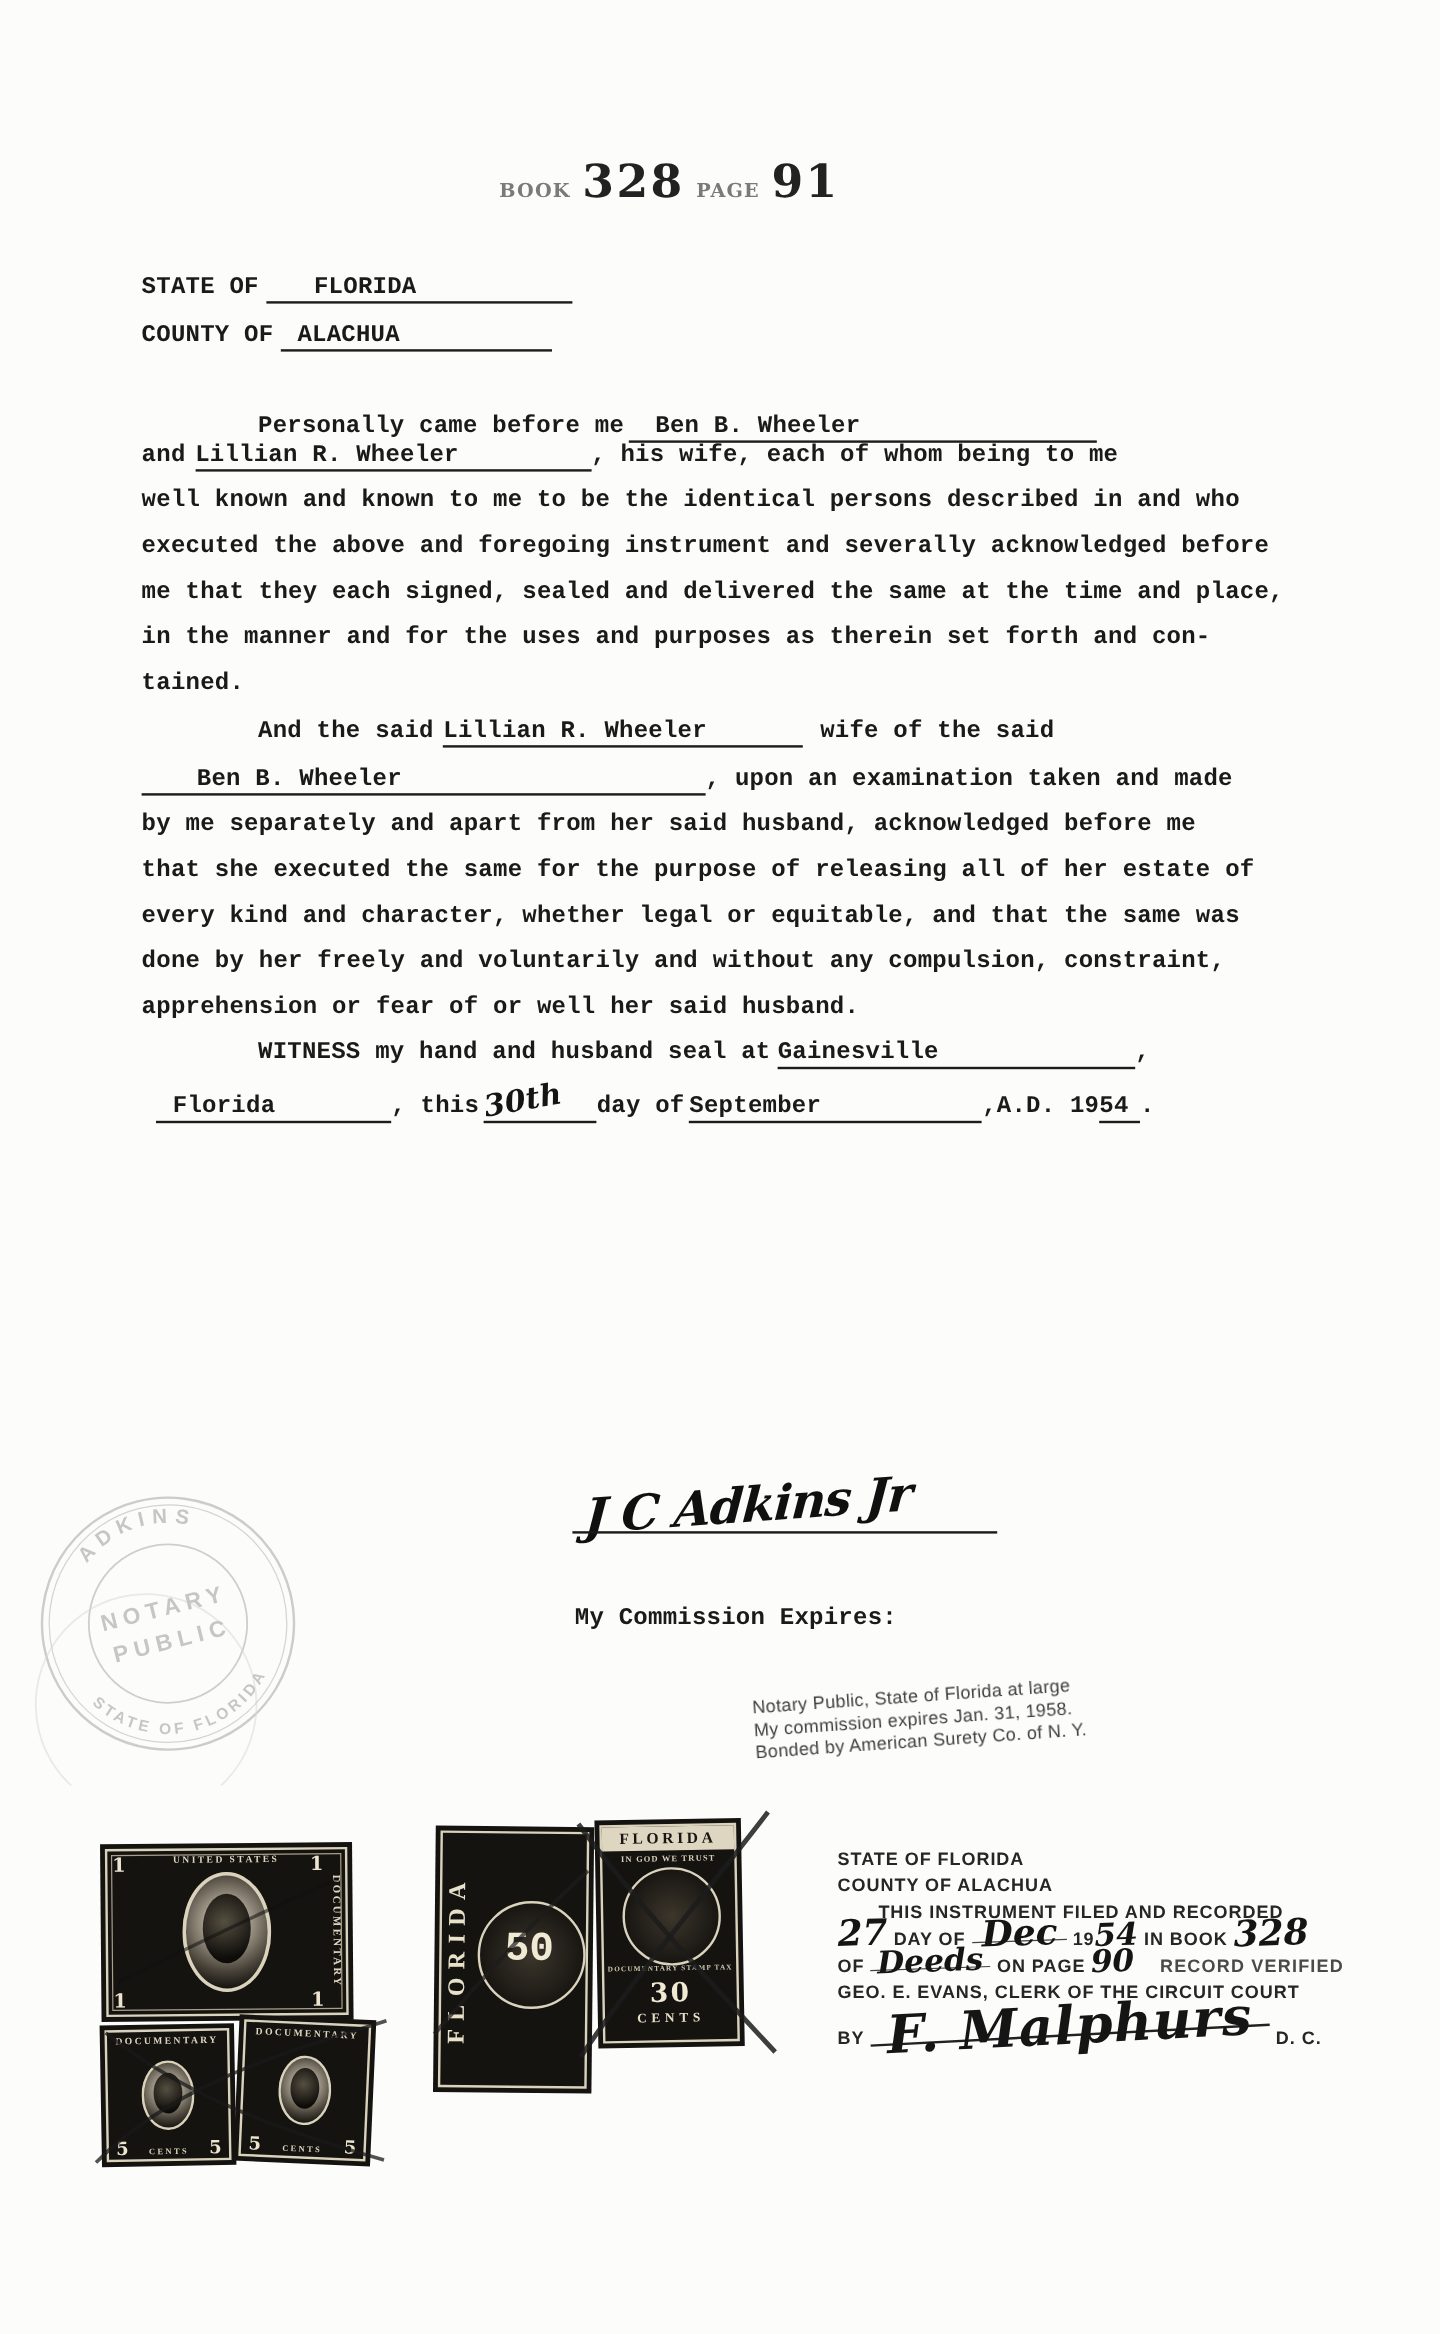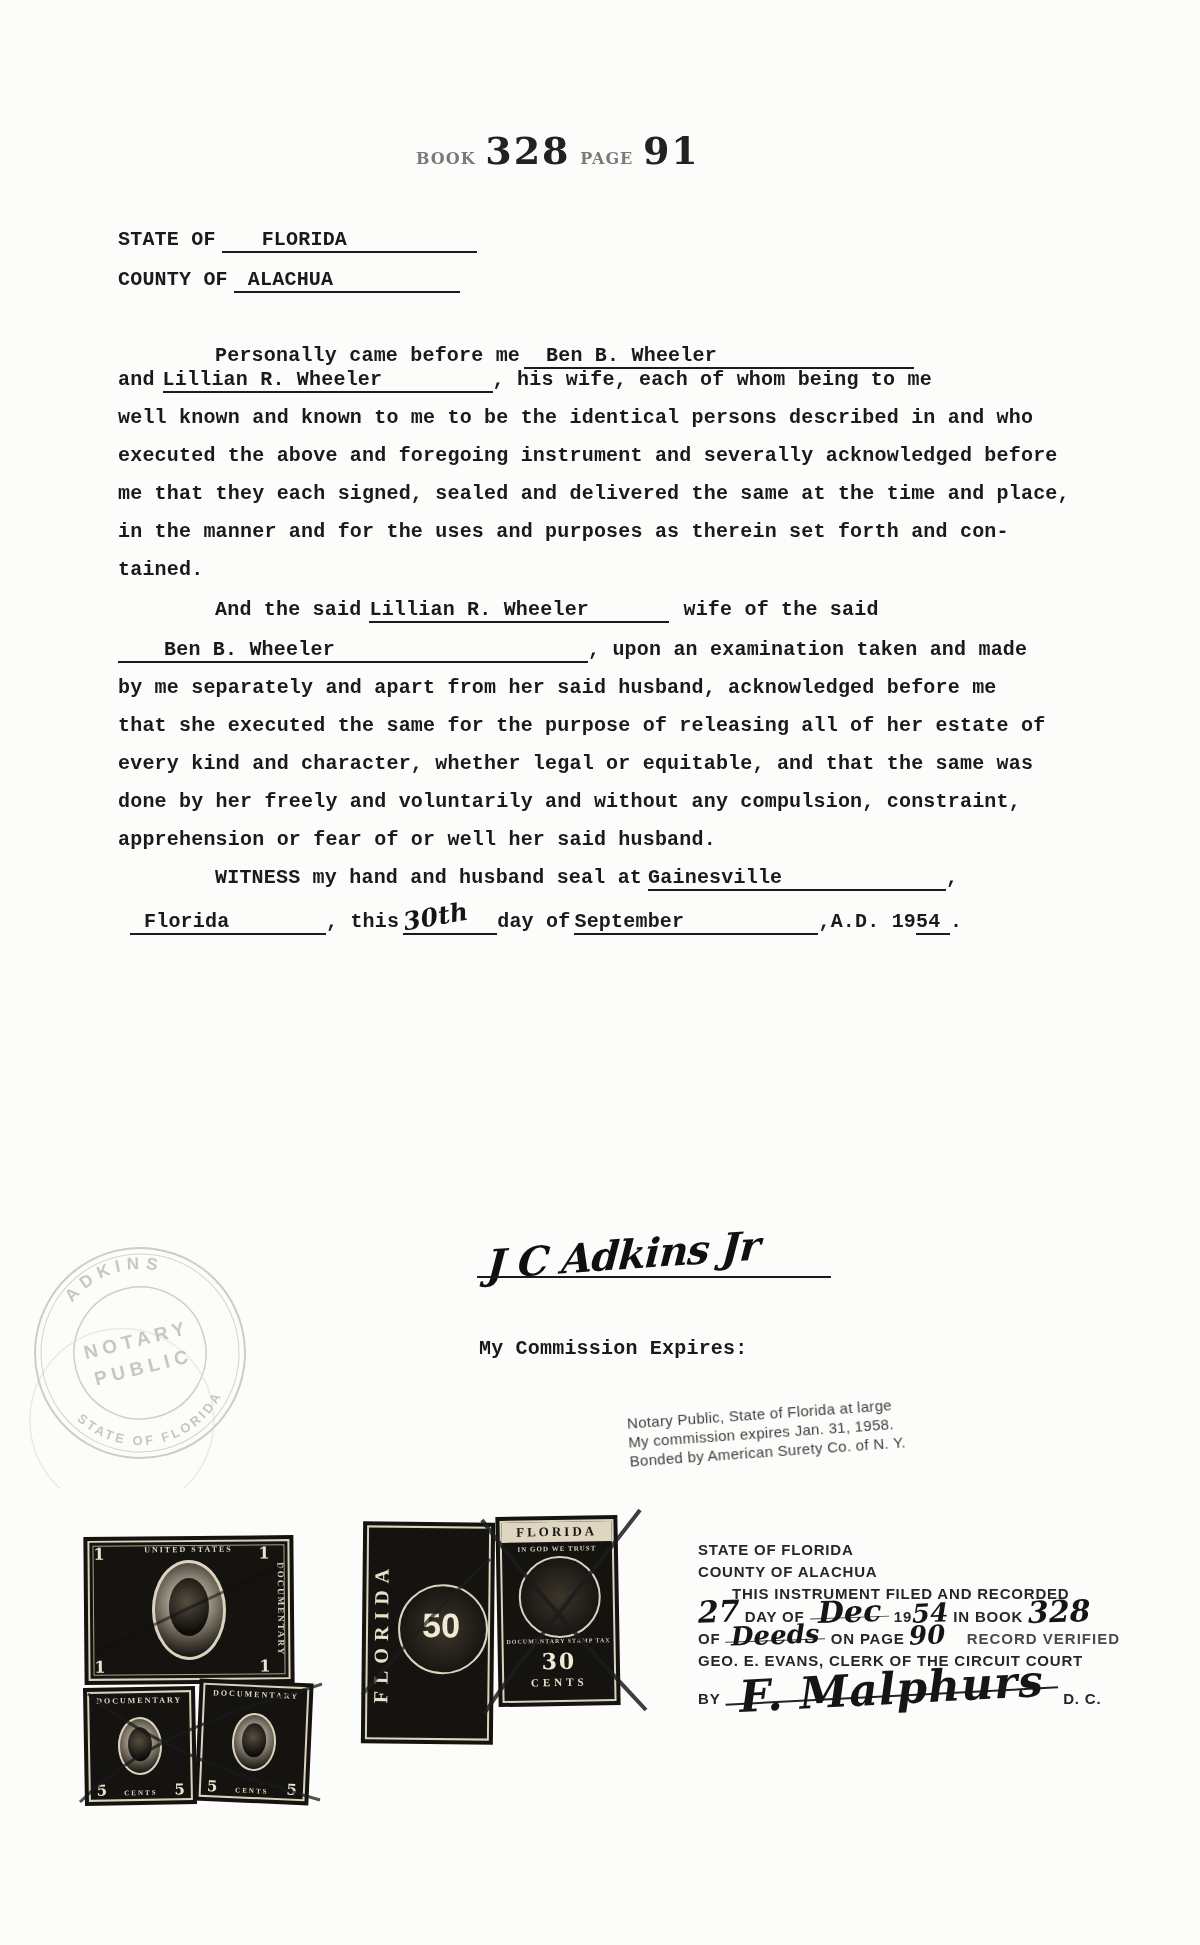--- a/index.html
+++ b/index.html
@@ -153,21 +153,21 @@
     <span class="corner-num" style="left:10px;top:8px;">1</span>
     <span class="corner-num" style="left:10px;bottom:8px;">1</span>
     <span class="corner-num" style="right:24px;top:8px;">1</span>
     <span class="corner-num" style="right:24px;bottom:8px;">1</span>
   </div>
 
   <div class="stamp" style="left:362px;top:1522px;width:132px;height:222px;transform:rotate(.6deg);">
     <div class="frame"></div>
     <div class="vert-state">FLORIDA</div>
     <div class="circle-emblem" style="left:36px;top:62px;width:86px;height:86px;"></div>
-    <div class="ctr-text" style="top:84px;left:36px;right:0;width:86px;font-family:Liberation Sans, sans-serif;font-size:34px;color:#f0e9d4;">50</div>
+    <div class="ctr-text" style="top:84px;left:36px;right:0;width:86px;font-family:Liberation Mono, monospace;font-size:34px;color:#f0e9d4;">50</div>
   </div>
 
   <div class="stamp" style="left:497px;top:1516px;width:122px;height:190px;transform:rotate(-1deg);">
     <div class="frame"></div>
     <div class="band-top">FLORIDA</div>
     <div class="ctr-text" style="top:29px;font-size:7px;letter-spacing:1px;color:#d8d0ba;font-family:'Liberation Serif',serif;">IN GOD WE TRUST</div>
     <div class="circle-emblem" style="left:22px;top:40px;width:78px;height:78px;"></div>
     <div class="ctr-text" style="top:122px;font-size:6px;letter-spacing:1px;color:#cfc7b0;font-family:'Liberation Serif',serif;">DOCUMENTARY STAMP TAX</div>
     <div class="ctr-text" style="top:132px;font-family:'DejaVu Serif',serif;font-size:22px;letter-spacing:2px;color:#f0e9d4;">30</div>
     <div class="ctr-text" style="top:160px;font-size:11px;letter-spacing:4px;color:#e6dec6;font-family:'Liberation Serif',serif;">CENTS</div>

